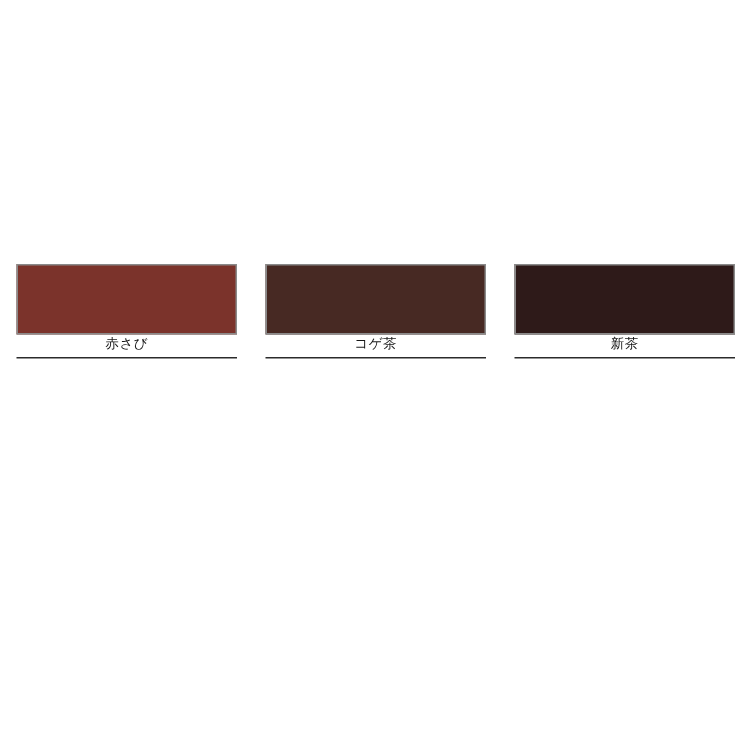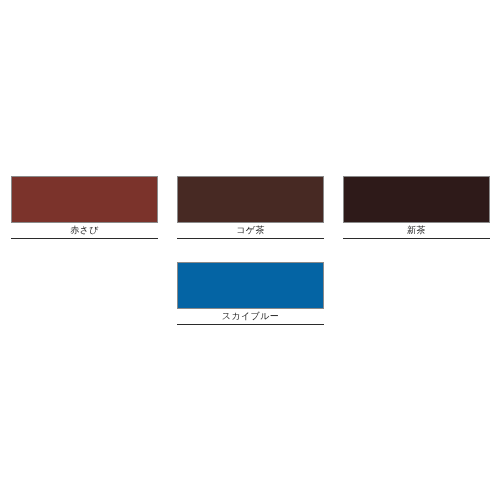--- a/index.html
+++ b/index.html
@@ -70,19 +70,14 @@
     <div class="swatch-rule" style="border-top-color: rgb(43, 43, 43);"></div>
   </div>
 
   <div class="swatch-cell col-1 row-0">
     <div class="swatch-chip" style="background-color: rgb(71, 41, 35); border-color: rgb(138, 138, 138);"></div>
     <div class="swatch-label" style="color: rgb(22, 22, 22);">コゲ茶</div>
     <div class="swatch-rule" style="border-top-color: rgb(43, 43, 43);"></div>
   </div>
 
 
-  <div class="swatch-cell col-1 row-1">
-    <div class="swatch-chip" style="background-color: rgb(4, 100, 164); border-color: rgb(138, 138, 138);"></div>
-    <div class="swatch-label" style="color: rgb(22, 22, 22);">スカイブルー</div>
-    <div class="swatch-rule" style="border-top-color: rgb(43, 43, 43);"></div>
-  </div>
 
 </div>
 
 </body></html>

